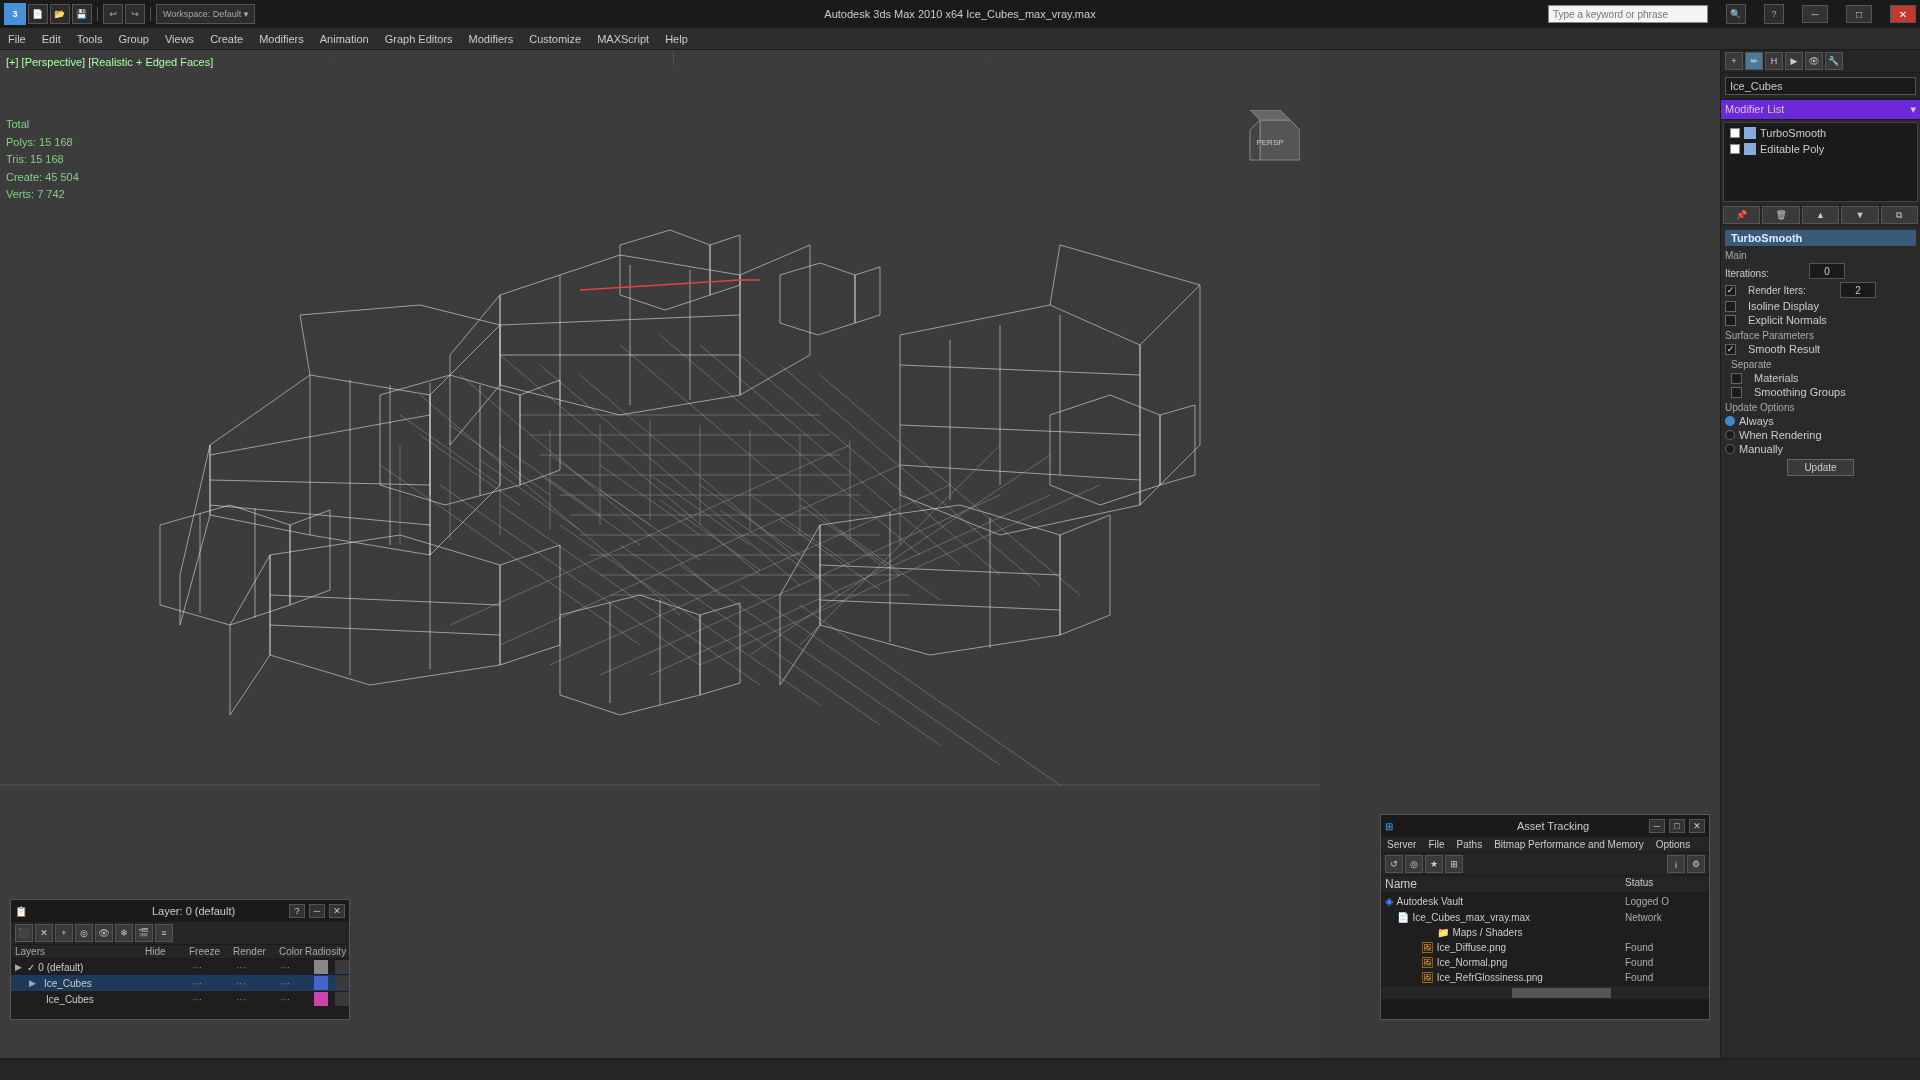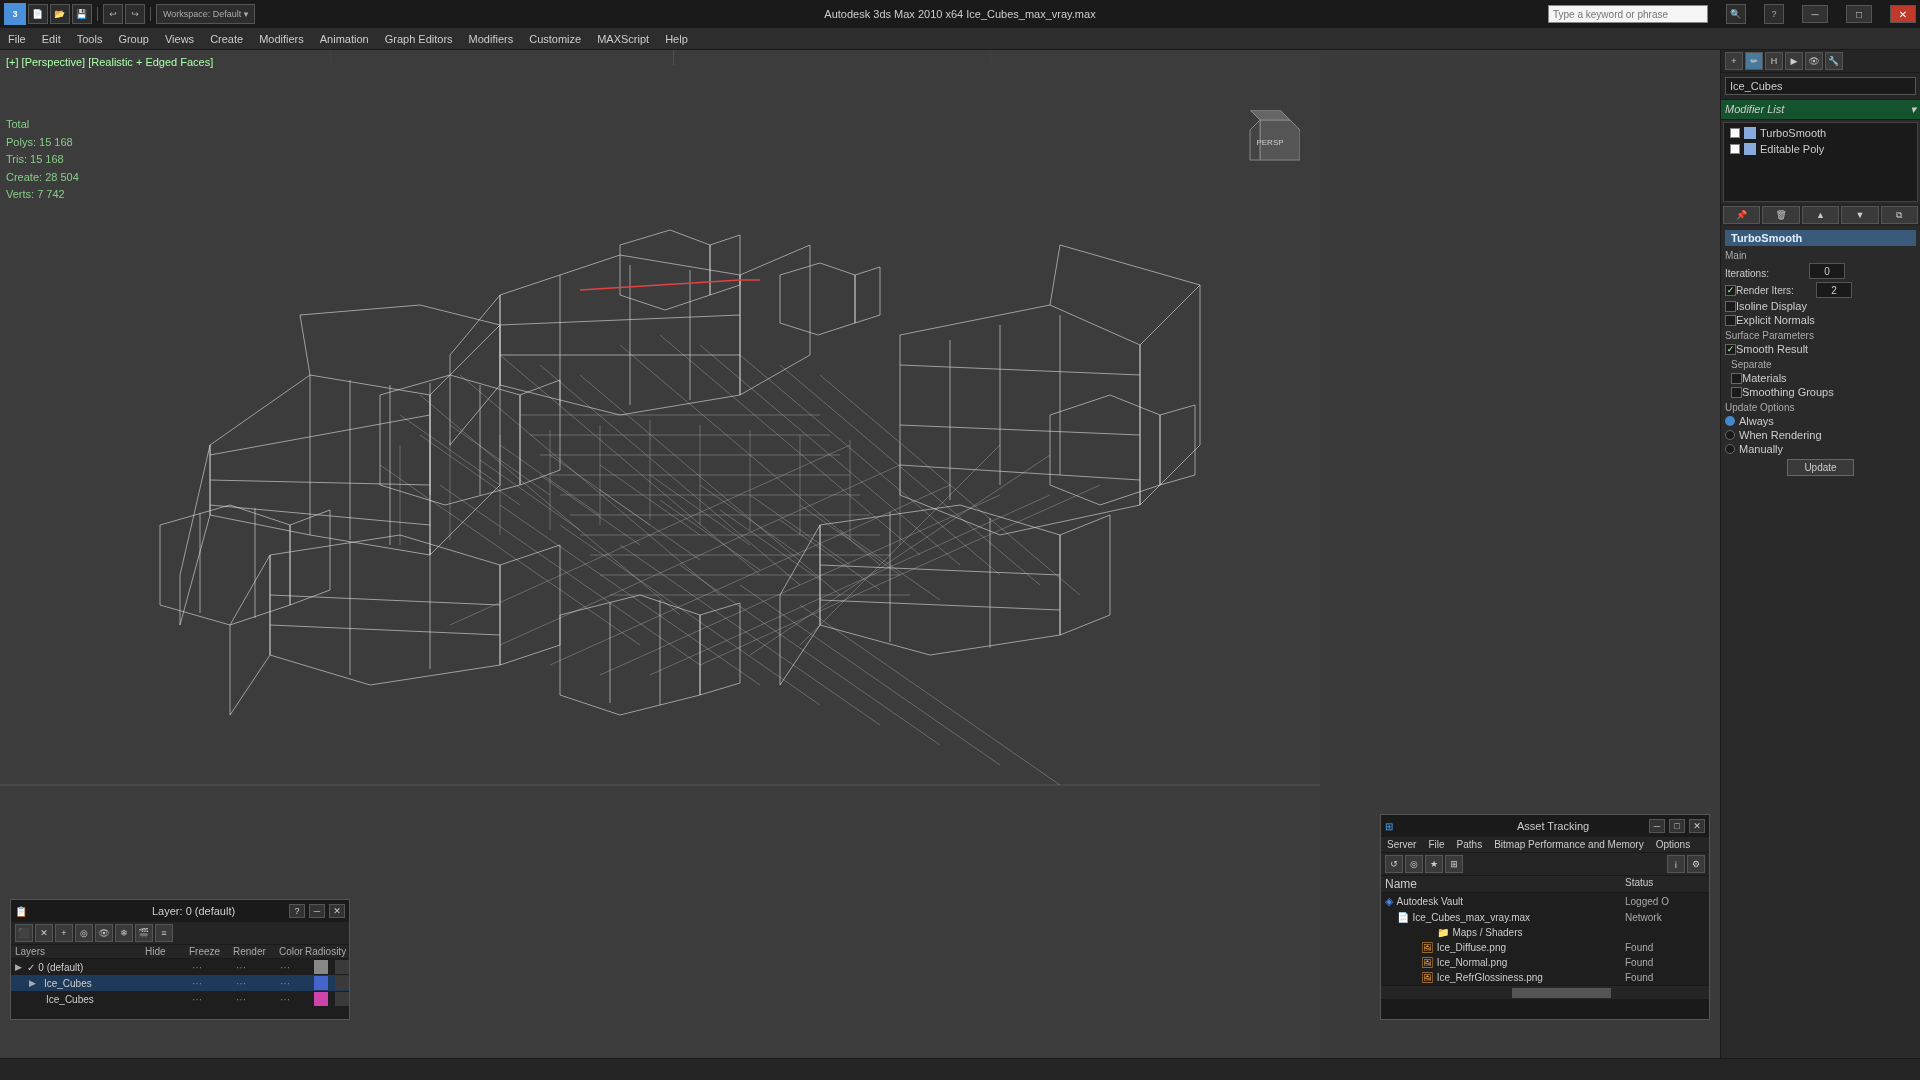--- a/index.html
+++ b/index.html
@@ -171,23 +171,22 @@
       border: 1px solid #555;
       padding: 2px 4px;
       font-size: 11px;
       color: #ccc;
       flex: 1;
     }
     #modifier-list-label {
       padding: 3px 4px;
       font-size: 11px;
       color: #ccc;
-      background: #14532d;
+      background: #6d28d9;
       border-bottom: 1px solid #1a1a1a;
-      font-style: italic;
     }
     #modifier-stack {
       background: #1a1a1a;
       border: 1px solid #444;
       margin: 2px;
       padding: 2px;
       min-height: 80px;
     }
     .mod-item {
       padding: 2px 4px;
@@ -255,21 +254,21 @@
       height: 16px;
       background: #1a1a1a;
       border: 1px solid #555;
       color: #ccc;
       font-size: 10px;
       text-align: center;
     }
     .checkbox-row {
       display: flex;
       align-items: center;
-      gap: 0;
+      gap: 12px;
       margin-bottom: 2px;
     }
     .cb {
       width: 11px; height: 11px;
       background: #1a1a1a;
       border: 1px solid #666;
       display: flex; align-items: center; justify-content: center;
       font-size: 9px; color: #aaffaa;
     }
     .cb.checked::after { content: '✓'; }
@@ -752,21 +751,21 @@
     <div>
       <span>Polys:</span>
       <span>15 168</span>
     </div>
     <div>
       <span>Tris:</span>
       <span>15 168</span>
     </div>
     <div>
       <span>Create:</span>
-      <span>28 504</span>
+      <span>45 504</span>
     </div>
     <div>
       <span>Verts:</span>
       <span>7 742</span>
     </div>
   </div>
 
   <div id="viewcube">
     <svg width="60" height="60" viewBox="0 0 60 60">
       <polygon points="20,10 50,10 60,20 60,50 30,50 20,50" fill="#555" stroke="#888" stroke-width="1"></polygon>

